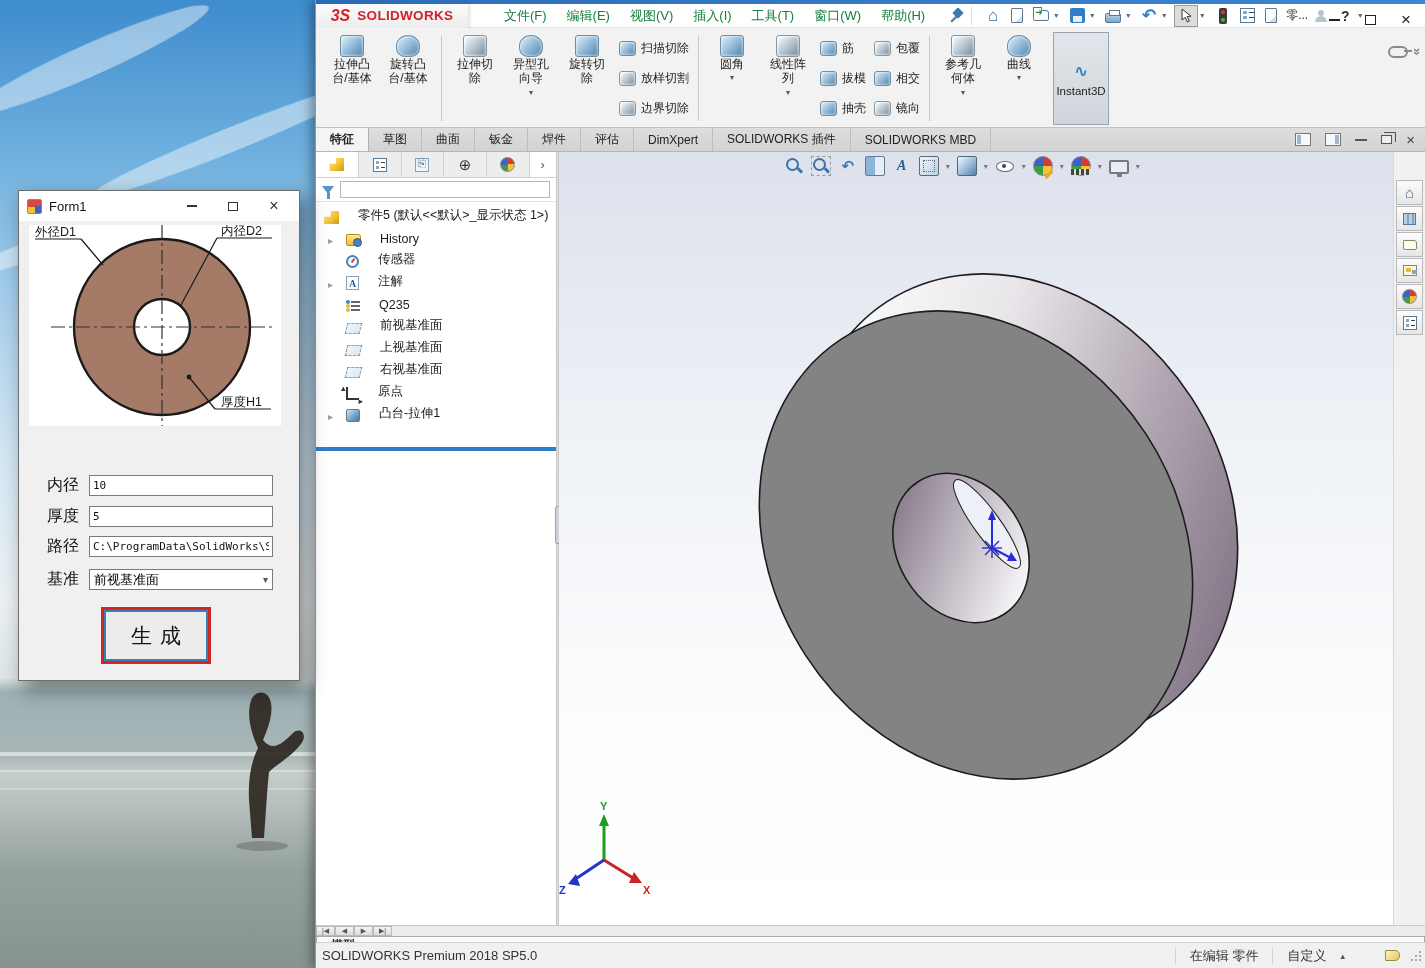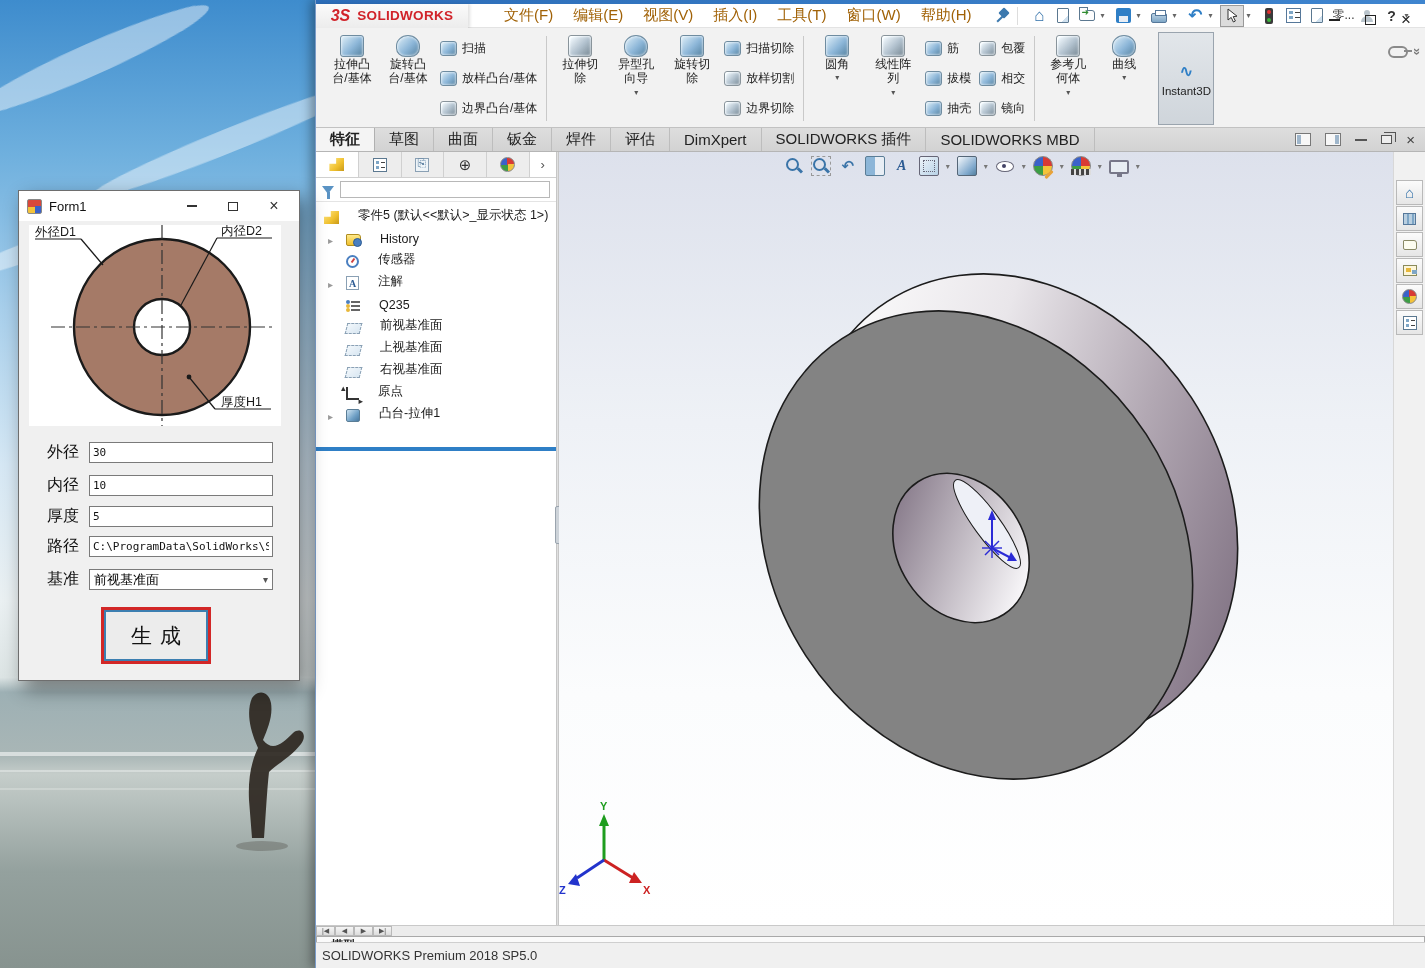--- a/index.html
+++ b/index.html
@@ -12,21 +12,21 @@
   
   #sw { position:absolute; left:315px; top:0; width:1110px; height:968px; background:#f4f4f4; border-left:1px solid #7b9cc9; box-shadow:-4px 0 10px rgba(0,0,0,.35); }
   .sw-topline { position:absolute; left:0; top:0; width:100%; height:4px; background:linear-gradient(90deg,#2c6db8,#3f85cf); }
 
   
   .menubar { position:absolute; left:0; top:4px; width:100%; height:24px; background:#fff; display:flex; align-items:center; border-bottom:1px solid #e3e3e3; }
   .logo { width:152px; height:24px; display:flex; align-items:center; justify-content:center; gap:7px; background:linear-gradient(180deg,#fbfbfb,#ececec); box-shadow:2px 0 3px rgba(0,0,0,.12); }
   .logo .mark { color:#d1232a; font-weight:bold; font-style:italic; font-size:16px; }
   .logo .brand { color:#d1232a; font-weight:bold; font-size:13.5px; letter-spacing:.3px; }
   .menus { display:flex; margin-left:26px; }
-  .menu-item { padding:3px 10px; font-size:15px; color:#a16207; cursor:default; }
+  .menu-item { padding:3px 10px; font-size:13px; color:#15803d; cursor:default; }
   .pin { width:22px; height:18px; position:relative; margin-left:14px; border-right:1px solid #ddd; padding-right:22px; }
   .pin::before{content:"";position:absolute;left:5px;top:2px;width:8px;height:8px;background:#3c79ae;transform:rotate(45deg);border-radius:1px;}
   .pin::after{content:"";position:absolute;left:1px;top:11px;width:8px;height:2px;background:#3c79ae;transform:rotate(-45deg);}
 
   .qat { display:flex; align-items:center; gap:2px; margin-left:10px; }
   .q { min-width:22px; height:22px; display:flex; align-items:center; justify-content:center; font-size:14px; position:relative; }
   .qcaret { font-size:8px; color:#666; width:10px; }
   .q.home { color:#2f6fa8; font-size:17px; font-weight:bold; }
   .q .page { width:12px; height:15px; background:linear-gradient(135deg,#fff 70%,#cfe0ee 70%); border:1px solid #5b7890; border-radius:1px; }
   .q .folder { width:16px; height:11px; background:#fdfdfd; border:1px solid #5b7890; border-radius:1px 3px 2px 2px; position:relative; }
@@ -70,21 +70,21 @@
   .ib.round { border-radius:50% 50% 40% 40%; }
   .instant { width:56px; margin-left:4px; background:linear-gradient(180deg,#e2e6ea,#cfd5db); border:1px solid #9aa4ae; display:flex; flex-direction:column; align-items:center; justify-content:center; gap:3px; font-size:11.5px; color:#222; cursor:pointer; }
   .instant .curve { color:#2f7fc6; font-size:17px; font-weight:bold; }
   .mini-tools { position:absolute; right:4px; top:44px; display:flex; gap:6px; align-items:center; }
   .measure { width:20px; height:12px; border:2px solid #8a8a8a; border-radius:6px; position:relative; }
   .measure::after { content:""; position:absolute; right:-6px; top:2px; width:8px; height:2px; background:#8a8a8a; }
   .dblchev { color:#7a7a7a; font-size:13px; transform:rotate(90deg); font-weight:bold; }
 
   
   .tabrow { position:absolute; left:0; top:127px; width:100%; height:25px; background:linear-gradient(180deg,#dedede,#d2d2d2); border-top:1px solid #c2c2c2; border-bottom:1px solid #b5b5b5; display:flex; align-items:stretch; }
-  .cmtab { padding:0 14px; display:flex; align-items:center; font-size:15px; color:#222; border-right:1px solid #bdbdbd; cursor:pointer; }
+  .cmtab { padding:0 14px; display:flex; align-items:center; font-size:12px; color:#222; border-right:1px solid #bdbdbd; cursor:pointer; }
   .cmtab.active { background:#f4f4f4; font-weight:bold; border-right:1px solid #b0b0b0; box-shadow:inset 0 2px 0 #f4f4f4; }
   .tr-ctrls { margin-left:auto; display:flex; align-items:center; gap:14px; padding-right:10px; }
   .pc { width:16px; height:13px; border:1px solid #777; background:#f7f7f7; position:relative; }
   .pc.left::before { content:""; position:absolute; left:1px; top:1px; bottom:1px; width:4px; background:#9fb6cb; }
   .pc.right::before { content:""; position:absolute; right:1px; top:1px; bottom:1px; width:4px; background:#9fb6cb; }
   .tr-min { width:12px; height:2px; background:#555; }
   .tr-restore { width:11px; height:9px; border:1.5px solid #555; position:relative; background:#eee; }
   .tr-restore::before { content:""; position:absolute; left:2px; top:-4px; width:11px; height:9px; border:1.5px solid #555; border-bottom:none; border-left:none; }
   .tr-close { font-size:15px; color:#444; }
 
@@ -304,34 +304,20 @@
         <div class="rbig">
           <span class="ib"></span>
           <span class="lbl">拉伸凸
 台/基体</span>
         </div>
         <div class="rbig">
           <span class="ib round"></span>
           <span class="lbl">旋转凸
 台/基体</span>
         </div>
-        <div class="rsmall-stack">
-          <div class="rsmall">
-              <span class="ib s"></span>
-              <span>扫描</span>
-            </div>
-          <div class="rsmall">
-              <span class="ib s"></span>
-              <span>放样凸台/基体</span>
-            </div>
-          <div class="rsmall">
-              <span class="ib s gray"></span>
-              <span>边界凸台/基体</span>
-            </div>
-        </div>
       </div>
       <div class="rsep"></div>
       <div class="rgroup">
         <div class="rbig">
           <span class="ib gray"></span>
           <span class="lbl">拉伸切
 除</span>
         </div>
         <div class="rbig">
           <span class="ib round"></span>
@@ -621,20 +607,29 @@
         <span class="bn">▶</span>
         <span class="bn">▶|</span>
       </div>
       <span class="btab active">模型</span>
       <span class="btab">3D 视图</span>
       <span class="btab">运动算例1</span>
     </div>
 
     <div class="statusbar">
       <span class="sb-left">SOLIDWORKS Premium 2018 SP5.0</span>
+      <div class="sb-right">
+        <span class="sb-sep"></span>
+        <span>在编辑 零件</span>
+        <span class="sb-sep"></span>
+        <span>自定义</span>
+        <span class="sb-caret">▴</span>
+        <span class="tagicon"></span>
+        <span class="grip"></span>
+      </div>
     </div>
   </div>
 
   <div id="form1">
     <div class="f-title">
       <span class="f-ico"></span>
       <span class="f-name">Form1</span>
       <span class="f-btn">
           <span class="f-min"></span>
         </span>
@@ -660,24 +655,20 @@
           <line x1="160" y1="152" x2="186" y2="184"></line>
           <line x1="186" y1="184" x2="242" y2="184"></line>
         </g>
         <circle cx="160" cy="152" r="2.4" fill="#1a1a1a"></circle>
         <text x="6" y="11" font-size="12.5" fill="#1a1a1a">外径D1</text>
         <text x="192" y="10" font-size="12.5" fill="#1a1a1a">内径D2</text>
         <text x="192" y="181" font-size="12.5" fill="#1a1a1a">厚度H1</text>
       </svg>
     </div>
 
-    <div class="f-row" style="top:251px">
-      <span class="f-label">外径</span>
-      <input class="f-input" value="30" style="">
-    </div>
     <div class="f-row" style="top:284px">
       <span class="f-label">内径</span>
       <input class="f-input" value="10" style="">
     </div>
     <div class="f-row" style="top:315px">
       <span class="f-label">厚度</span>
       <input class="f-input" value="5" style="">
     </div>
     <div class="f-row" style="top:345px">
       <span class="f-label">路径</span>

